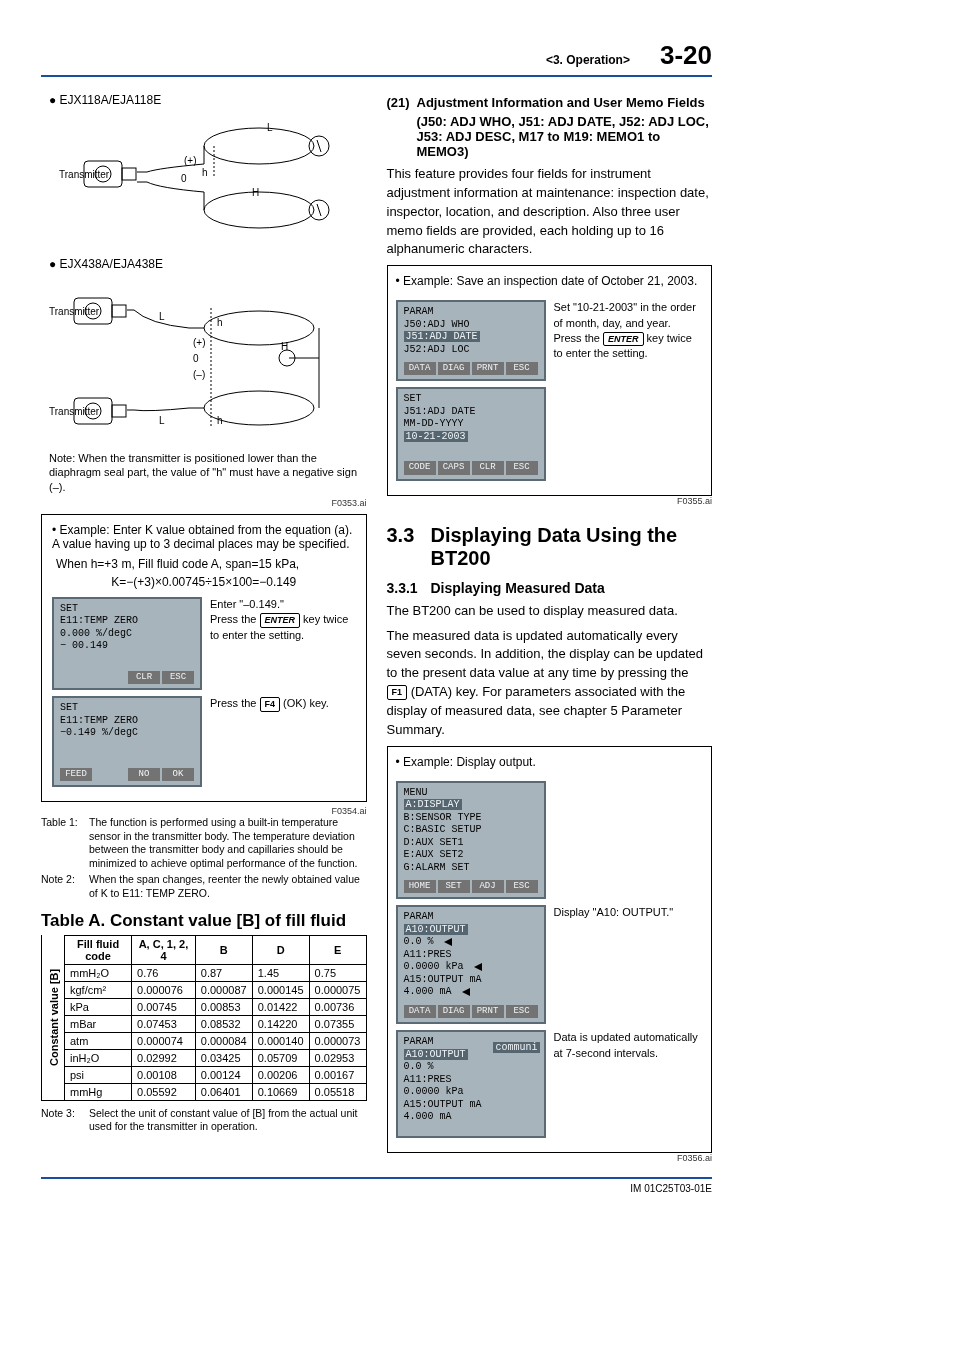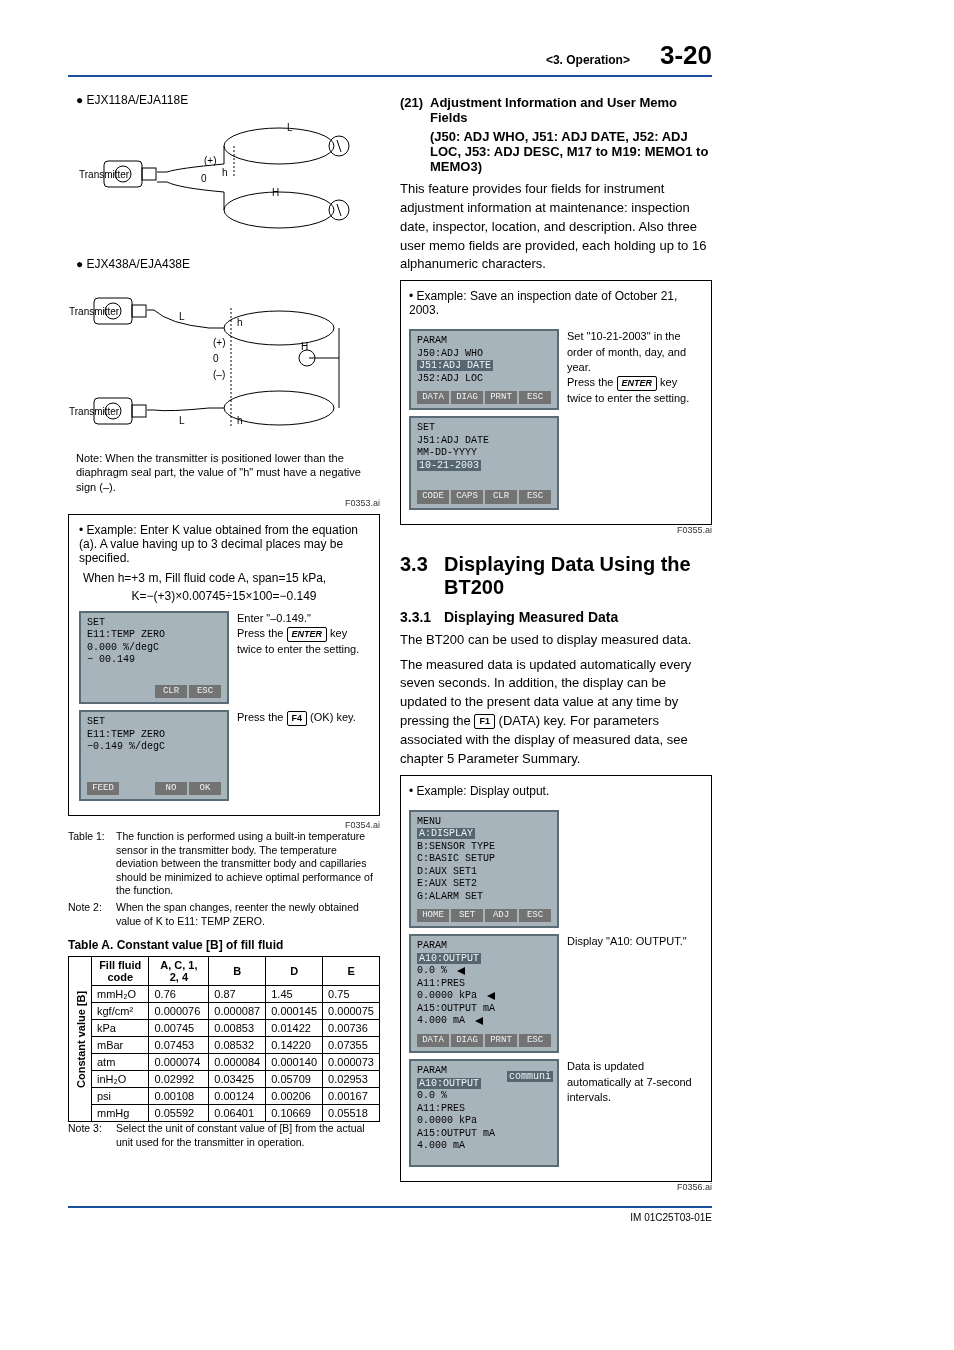--- a/index.html
+++ b/index.html
@@ -4,21 +4,21 @@
 <style>
   body {
     margin: 0;
     padding: 0;
     font-family: Arial, Helvetica, sans-serif;
     background: #fff;
     color: #000;
     width: 954px;
   }
   .page {
-    padding: 40px 50px 20px 68px;
+    padding: 40px 50px 20px 41px;
     box-sizing: border-box;
     width: 762px;
   }
   .header {
     display: flex;
     justify-content: flex-end;
     align-items: baseline;
     border-bottom: 2px solid #1a4fa0;
     padding-bottom: 4px;
     margin-bottom: 12px;
@@ -119,21 +119,21 @@
     font-weight:bold;
     font-style:italic;
     font-family: Arial, sans-serif;
     vertical-align: middle;
     line-height: 1.4;
   }
   .keycap.sm { font-style: normal; }
   .note-list { font-size: 10.5px; line-height:1.3; }
   .note-list .nrow { display:flex; margin-bottom:3px; }
   .note-list .nlbl { flex:0 0 48px; }
-  .tbl-title { font-size: 12px; font-weight: bold; margin-top: 10px; margin-bottom: 4px; }
+  .tbl-title { font-size: 17px; font-weight: bold; margin-top: 10px; margin-bottom: 4px; }
   table.data {
     border-collapse: collapse;
     font-size: 11px;
     width: 100%;
   }
   table.data th, table.data td {
     border: 1px solid #000;
     padding: 2px 5px;
     text-align: left;
   }
@@ -387,21 +387,21 @@
         <tr>
               <td>mmHg</td>
               <td>0.05592</td>
               <td>0.06401</td>
               <td>0.10669</td>
               <td>0.05518</td>
             </tr>
       </tbody>
         </table>
 
-      <div class="note-list" style="">
+      <div class="note-list" style="margin-top:6px;">
         <div class="nrow">
             <div class="nlbl">Note 3:</div>
             <div>Select the unit of constant value of [B] from the actual unit used for the transmitter in operation.</div>
           </div>
       </div>
     </div>
 
     <div class="col">
       <div class="sect-num-title">
         <div class="sect-num">(21)</div>

